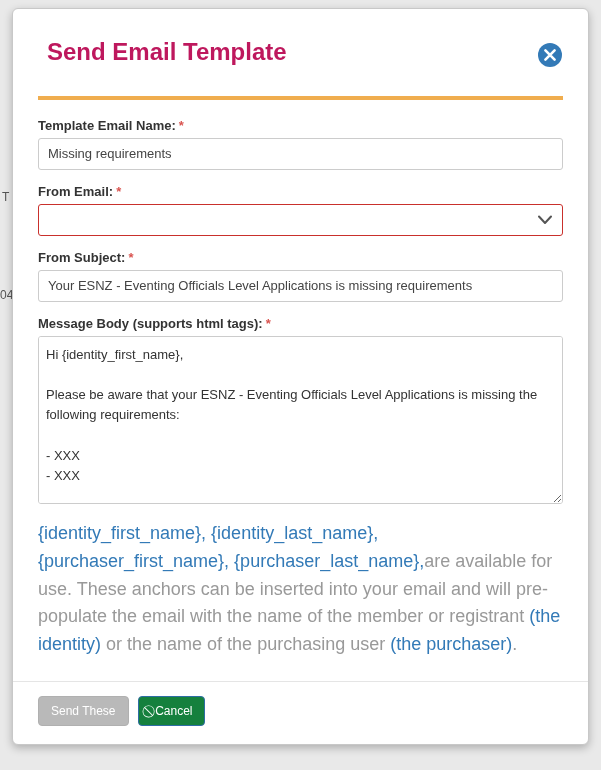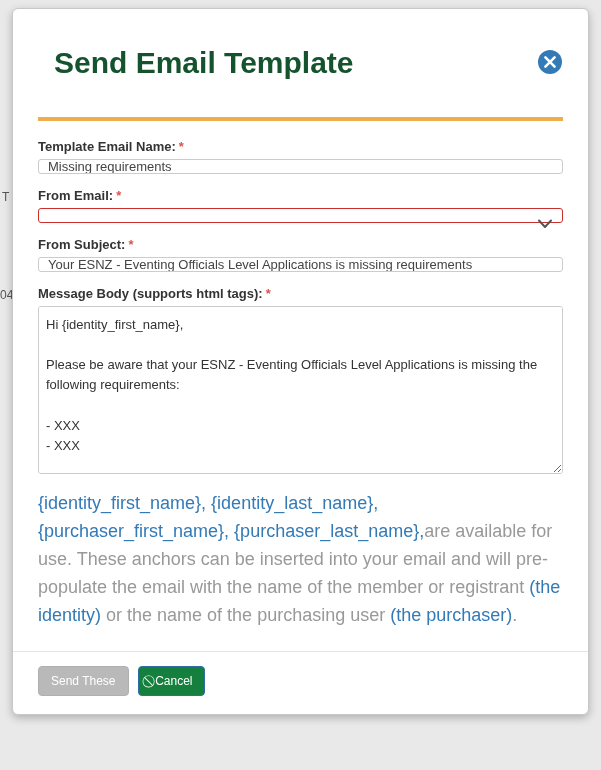--- a/index.html
+++ b/index.html
@@ -43,25 +43,25 @@
     box-sizing: border-box;
   }
   .modal-body {
     padding: 20px 25px 22px 25px;
   }
   .modal-header {
     position: relative;
     padding-bottom: 10px;
   }
   .modal-title {
-    font-size: 30px;
+    font-size: 24px;
     font-weight: bold;
-    color: #14532d;
+    color: #be185d;
     line-height: 1.2;
-    margin: 16px;
+    margin: 9px;
   }
   .close-btn {
     position: absolute;
     right: 0;
     top: 4px;
     width: 26px;
     height: 26px;
     cursor: pointer;
     line-height: 0;
   }
@@ -84,21 +84,21 @@
   }
   .req {
     color: #d9534f;
     font-weight: bold;
     margin-left: 3px;
   }
   .form-control {
     display: block;
     box-sizing: border-box;
     width: 100%;
-    height: 15px;
+    height: 32px;
     padding: 5px 9px;
     font-family: "Liberation Sans", sans-serif;
     font-size: 13px;
     color: #444;
     background: #fff;
     border: 1px solid #ccc;
     border-radius: 3px;
     outline: none;
   }
   select.form-control {

